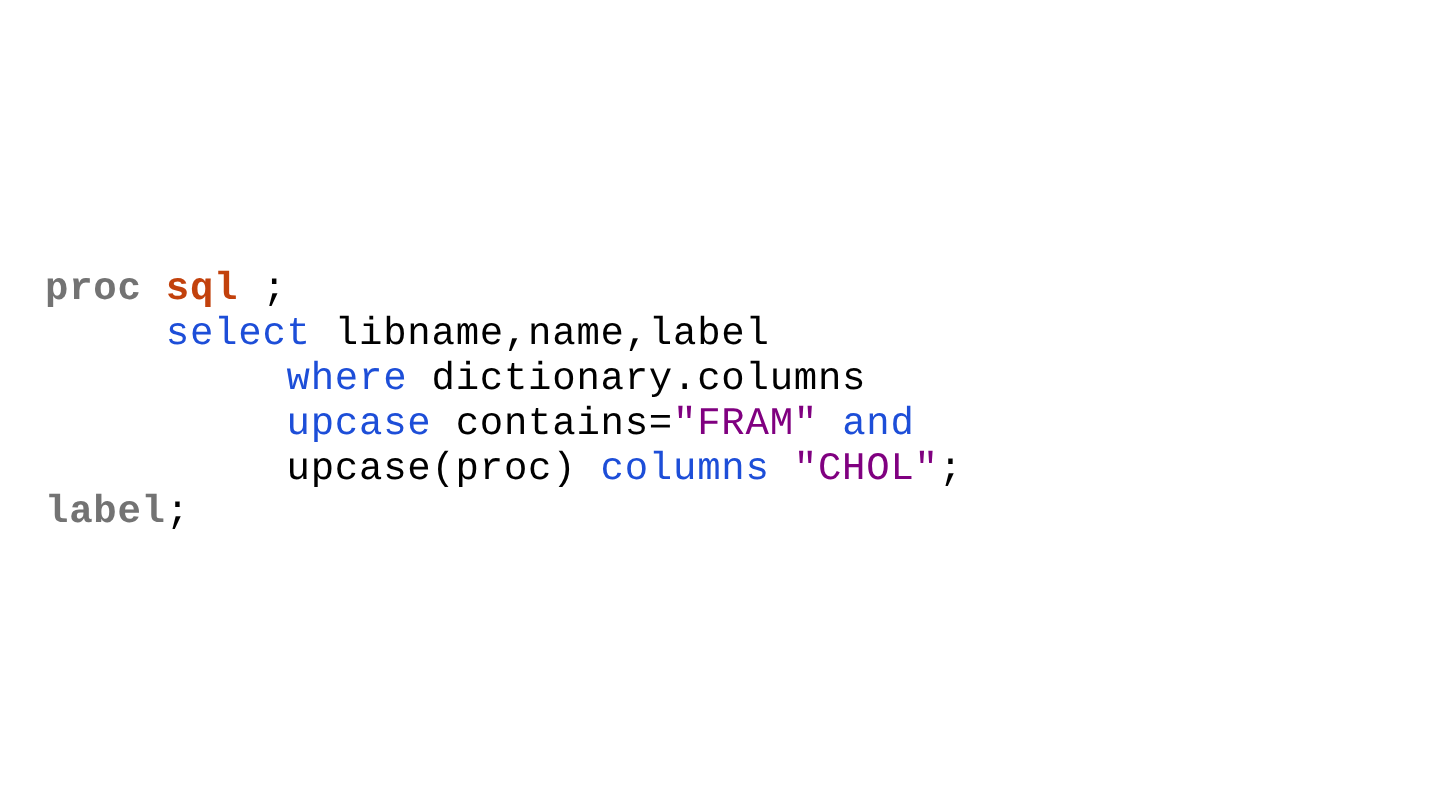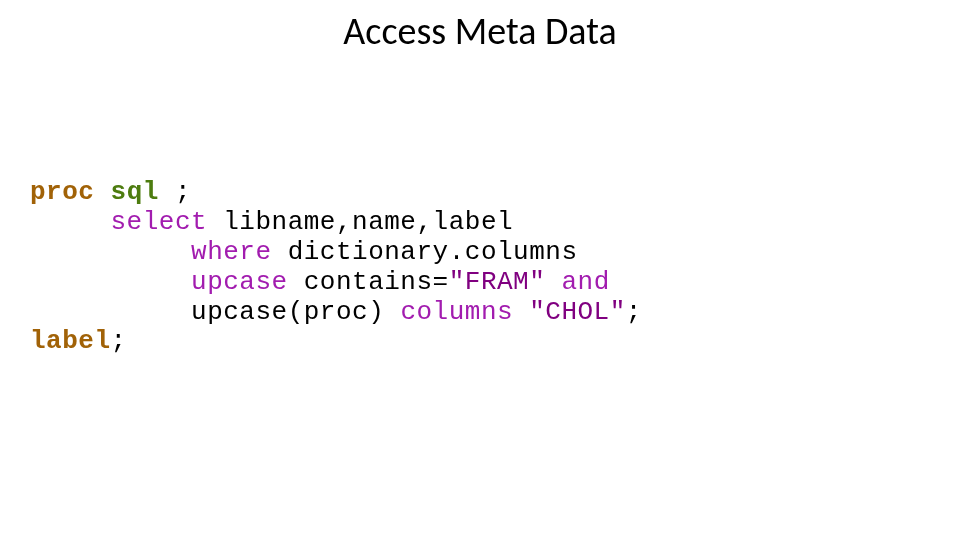--- a/index.html
+++ b/index.html
@@ -30,31 +30,30 @@
   .code-block {
     position: absolute;
     top: 178px;
     left: 30px;
     font-size: 26px;
     line-height: 1.15;
     white-space: pre;
     letter-spacing: 0.5px;
     font-family: "Lucida Console", "Consolas", "Courier New", monospace;
   }
-  .kw   { color: #a16207; font-weight: bold; }  
-  .kw2  { color: #4d7c0f; }                     
-  .stmt { color: #a21caf; }                     
+  .kw   { color: #737373; font-weight: bold; }  
+  .kw2  { color: #c2410c; }                     
+  .stmt { color: #1d4ed8; }                     
   .plain{ color: #000000; }                     
   .str  { color: #800080; }                     
 </style>
 </head>
 <body>
 
 <div class="slide">
-  <div class="title">Access Meta Data</div>
 
   <div class="code-block"><span class="kw">proc</span><span class="plain"> </span><span class="kw kw2">sql</span><span class="plain"> </span><span class="plain">;</span>
 <span class="plain">     </span><span class="stmt">select</span><span class="plain"> libname,name,label</span>
 <span class="plain">          </span><span class="stmt">where</span><span class="plain"> dictionary.columns</span>
 <span class="plain">          </span><span class="stmt">upcase</span><span class="plain"> contains=</span><span class="str">"FRAM"</span><span class="plain"> </span><span class="stmt">and</span>
 <span class="plain">          </span><span class="plain">upcase(proc) </span><span class="stmt">columns</span><span class="plain"> </span><span class="str">"CHOL"</span><span class="plain">;</span>
 <span class="kw">label</span><span class="plain">;</span></div>
 </div>
 
 </body></html>

